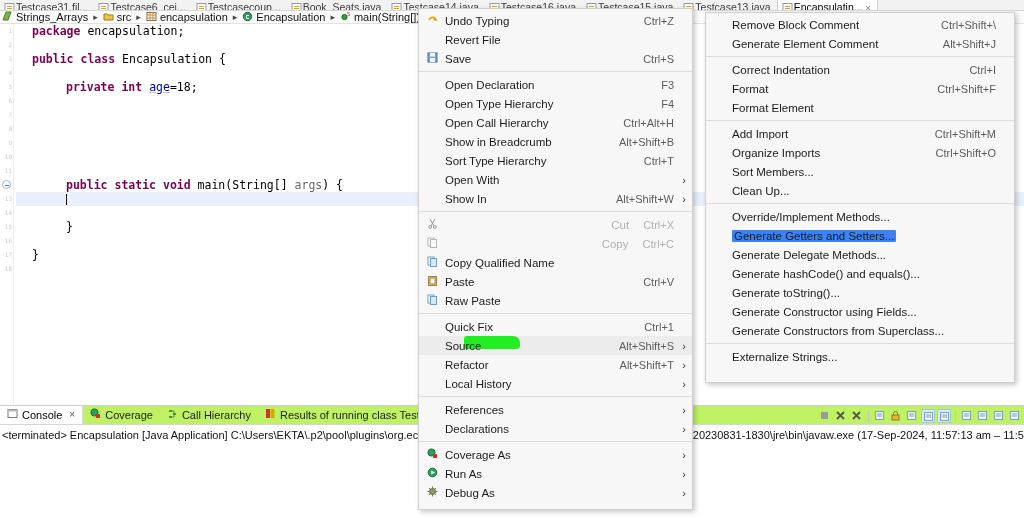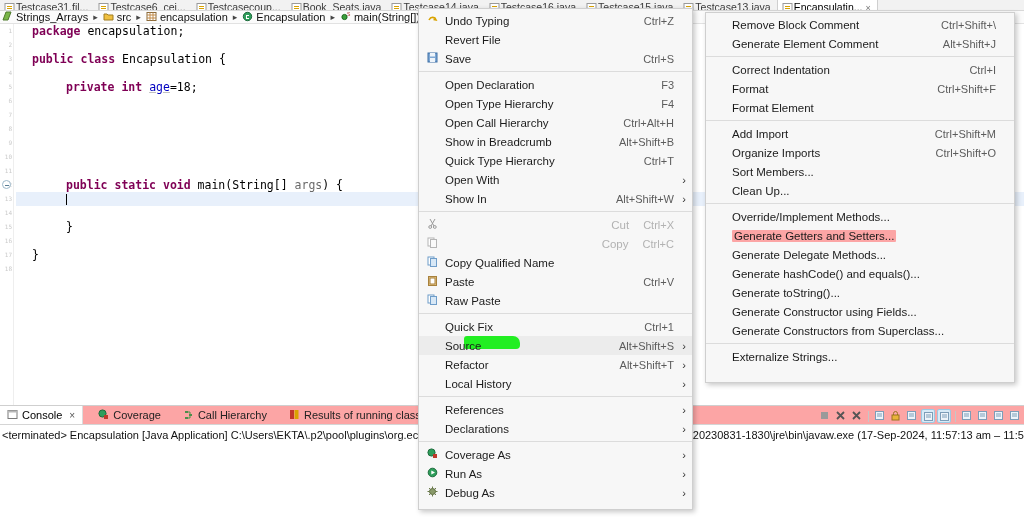--- a/index.html
+++ b/index.html
@@ -79,22 +79,22 @@
     width: 4px; height: 1px; background: #5b7f96;
   }
 
   
   .console {
     position: absolute; left: 0; top: 405px; width: 1024px; height: 113px;
     background: #ffffff; border-top: 1px solid #cfcfcf;
   }
   .ctabs {
     position: absolute; left: 0; top: 0; width: 1024px; height: 19px;
-    background: #fca5a5; border-bottom: 1px solid #d5d5d5;
-    display: flex; align-items: center; white-space: nowrap; overflow: hidden; gap: 8px;
+    background: #bef264; border-bottom: 1px solid #d5d5d5;
+    display: flex; align-items: flex-end; white-space: nowrap; overflow: hidden;
   }
   .ctab {
     display: inline-flex; align-items: center; gap: 4px;
     height: 19px; padding: 0 7px; font-size: 11px; color: #222;
   }
   .ctab.active { background: #ffffff; color: #000; border-right: 1px solid #dcdcdc; }
   .ctab .cclose { font-size: 10px; color: #555; margin-left: 3px; }
   .ctoolbar {
     position: absolute; right: 2px; top: 2px; height: 16px;
     display: flex; align-items: center; gap: 2px;
@@ -127,21 +127,21 @@
   }
   .mi.hovered { background: #ececec; }
   .mi .micon { width: 26px; flex: 0 0 26px; text-align: center; font-size: 10px; }
   .mi .mlabel { flex: 1 1 auto; position: relative; }
   .mi .maccel { color: #5c5c5c; font-size: 11px; padding-left: 14px; }
   .mi .marrow { width: 12px; text-align: right; color: #333; font-size: 11px; }
   .mi.disabled .mlabel, .mi.disabled .maccel { color: #b2b2b2; text-align: right; }
   .msep { height: 1px; background: #dcdcdc; margin: 3px 0; }
   .hl {
     position: relative; z-index: 1;
-    background: #fca5a5;
+    background: #3b82f6;
     padding: 0 2px; border-radius: 1px;
   }
   
   .blob {
     position: absolute; left: 45px; top: 0px; width: 56px; height: 13px;
     background: #22ee22; border-radius: 3px 7px 4px 2px; z-index: 0;
   }
   .mi .mlabel span.t { position: relative; z-index: 2; }
 </style>
 </head>
@@ -426,21 +426,21 @@
         <span class="marrow"></span>
       </div>
       <div class="mi">
         <span class="micon"></span>
         <span class="mlabel"><span class="t">Show in Breadcrumb</span></span>
         <span class="maccel">Alt+Shift+B</span>
         <span class="marrow"></span>
       </div>
       <div class="mi">
         <span class="micon"></span>
-        <span class="mlabel"><span class="t">Quick Type Hierarchy</span></span>
+        <span class="mlabel"><span class="t">Sort Type Hierarchy</span></span>
         <span class="maccel">Ctrl+T</span>
         <span class="marrow"></span>
       </div>
       <div class="mi">
         <span class="micon"></span>
         <span class="mlabel"><span class="t">Open With</span></span>
         <span class="maccel"></span>
         <span class="marrow">›</span>
       </div>
       <div class="mi">

